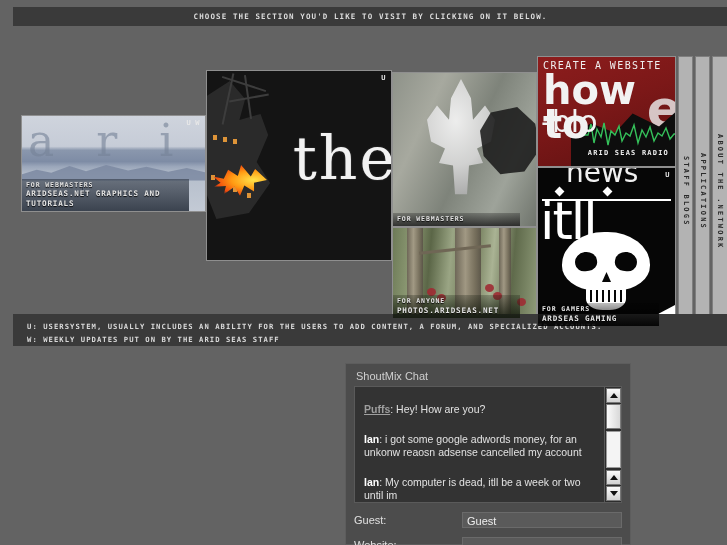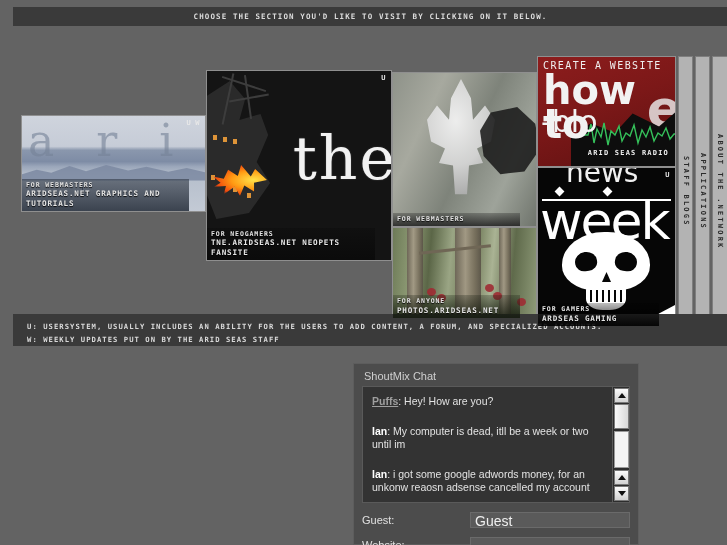--- a/index.html
+++ b/index.html
@@ -309,41 +309,41 @@
     color:#d9d9d9;
     text-transform:uppercase;
     font-weight:bold;
     line-height:13px;
     white-space:nowrap;
   }
 
   
   #shoutmix {
     position:absolute;
-    left:346px; top:363px;
+    left:338px; top:363px;
     width:286px; height:182px;
     background:#4c4c4c;
     border:1px solid #5d5d5d;
     padding:6px 8px;
   }
   #shoutmix .sm-title {
     font-family:"Liberation Sans", sans-serif;
     font-size:11px; color:#cfcfcf;
     margin:0 0 4px 2px;
   }
   #shoutmix .sm-box {
     position:relative;
     height:117px;
     background:#333333;
     border:1px solid #5a5a5a;
     overflow:hidden;
   }
   #shoutmix .sm-scroll {
     position:absolute; inset:0 18px 0 0;
-    padding:8px 8px 0 9px;
+    padding:16px 8px 0 9px;
     overflow:hidden;
   }
   .sm-msg {
     font-family:"Liberation Sans", sans-serif;
     font-size:10.5px;
     color:#e2e2e2;
     line-height:13.5px;
     margin-bottom:16px;
   }
   .sm-msg .who { font-weight:bold; color:#ffffff; }
@@ -387,21 +387,21 @@
   .sm-row label {
     width:108px;
     font-family:"Liberation Sans", sans-serif;
     font-size:11px; color:#e0e0e0;
   }
   .sm-row .field {
     flex:1; height:16px;
     background:#5a5a5a;
     border:1px solid #6a6a6a;
     font-family:"Liberation Sans", sans-serif;
-    font-size:14px;
+    font-size:11px;
     color:#efefef;
     padding:1px 4px;
     line-height:14px;
     overflow:hidden; white-space:nowrap;
   }
   .sm-row .field.empty { background:#5a5a5a; }
 </style>
 </head>
 <body>
 
@@ -440,24 +440,20 @@
       <span class="win" style="left:16px;top:66px;"></span>
       <span class="win" style="left:26px;top:68px;"></span>
       <span class="win" style="left:4px;top:104px;"></span>
       <span class="win" style="left:14px;top:110px;"></span>
       <span class="win" style="left:26px;top:116px;"></span>
       <span class="win" style="left:40px;top:122px;"></span>
       <div class="blast"></div>
       <div class="the">the</div>
       <div class="badges">
         <span>U</span>
-      </div>
-      <div class="caption">
-        <span class="l1">FOR NEOGAMERS</span>
-        <span class="l2">TNE.ARIDSEAS.NET  NEOPETS FANSITE</span>
       </div>
     </a>
 
     <a class="tile" id="tile-plug">
       <div class="bg"></div>
       <div class="fleur"></div>
       <div class="blob"></div>
       <div class="caption">
         <span class="l1">FOR WEBMASTERS</span>
       </div>
@@ -497,21 +493,21 @@
 
     <a class="tile" id="tile-gamers">
       <div class="newsrow">
         <div class="news">news th</div>
       </div>
       <div class="diamonds">
         <i style="left:18px;top:0;"></i>
         <i style="left:66px;top:0;"></i>
       </div>
       <div class="rule"></div>
-      <div class="arid">week</div>
+      <div class="arid">itll</div>
       <div class="skull">
         <div class="cranium"></div>
         <div class="eye eL"></div>
         <div class="eye eR"></div>
         <div class="nose"></div>
         <div class="jaw"></div>
         <div class="teeth"></div>
       </div>
       <div class="bone"></div>
       <div class="badges">
@@ -541,24 +537,24 @@
 
   <div id="shoutmix">
     <div class="sm-title">ShoutMix Chat</div>
 
     <div class="sm-box">
       <div class="sm-scroll">
         <div class="sm-msg">
           <span class="who link">Puffs</span><span>: </span><span>Hey! How are you?</span>
         </div>
         <div class="sm-msg">
-          <span class="who">Ian</span><span>: </span><span>My computer is dead, itll be a week or two until im</span>
+          <span class="who">Ian</span><span>: </span><span>i got some google adwords money, for an unkonw reaosn adsense cancelled my account</span>
         </div>
         <div class="sm-msg">
-          <span class="who">Ian</span><span>: </span><span>i got some google adwords money, for an unkonw reaosn adsense cancelled my account</span>
+          <span class="who">Ian</span><span>: </span><span>My computer is dead, itll be a week or two until im</span>
         </div>
       </div>
 
       <div class="sb outer">
         <div class="btn up">
             <i class="arrow u"></i>
           </div>
         <div class="thumb t1"></div>
         <div class="track-lite"></div>
         <div class="btn up2">

